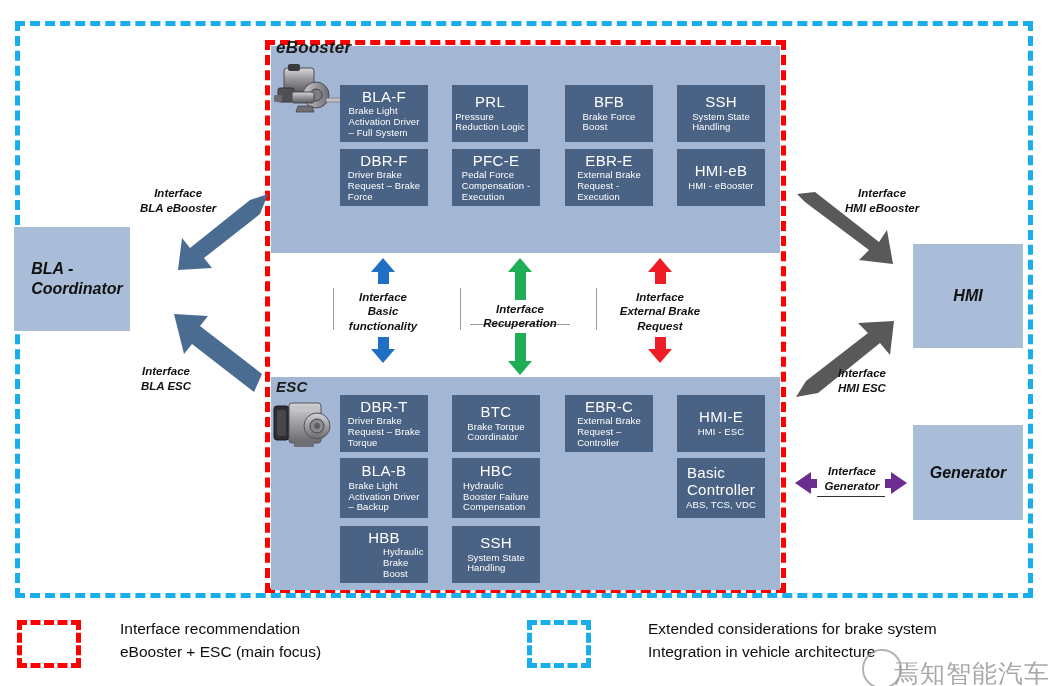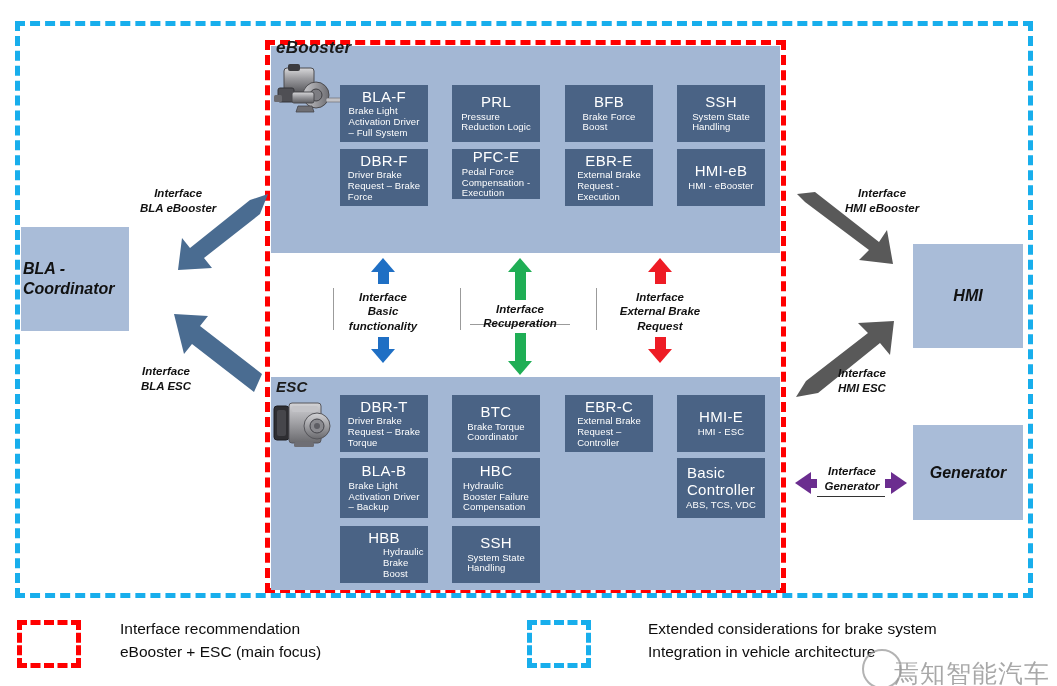--- a/index.html
+++ b/index.html
@@ -54,21 +54,21 @@
   .sep{position:absolute;width:1px;background:#9b9b9b;}
   .uline{position:absolute;height:1px;background:#9b9b9b;}
 
   
   .side-box{
     position:absolute;background:#A9BCD8;
     display:flex;align-items:center;justify-content:center;
     font-style:italic;font-weight:bold;color:#111;font-size:16px;
     text-align:center;line-height:1.25;
   }
-  #bla-box{left:21px;top:227px;width:106px;height:104px;justify-content:flex-start;padding-left:2px;}
+  #bla-box{left:14px;top:227px;width:106px;height:104px;justify-content:center;padding-left:10px;}
   #hmi-box{left:913px;top:244px;width:110px;height:104px;}
   #generator-box{left:913px;top:425px;width:110px;height:95px;}
 
   
   .arrow-svg{position:absolute;overflow:visible;}
 
   .diag-label{
     position:absolute;font-style:italic;font-weight:bold;font-size:11.5px;
     color:#111;line-height:1.3;white-space:nowrap;
   }
@@ -141,21 +141,21 @@
     <rect x="6" y="33" width="8" height="7" rx="1.5" fill="#6a6a6f"></rect>
     <path d="M30 44 L44 44 L46 50 L28 50 Z" fill="#6f6f74" stroke="#45454a" stroke-width="0.8"></path>
   </svg>
 
   <div class="fn" id="eb0" style="left:340px;top:85px;width:88px;height:57px;">
     <div class="code">BLA-F</div>
     <div class="desc" style="white-space: pre-line;">Brake Light
 Activation Driver
 – Full System</div>
   </div>
-  <div class="fn" id="eb1" style="left:452px;top:85px;width:88px;height:57px;">
+  <div class="fn" id="eb1" style="left:452px;top:85px;width:76px;height:57px;">
     <div class="code">PRL</div>
     <div class="desc" style="white-space: pre-line;">Pressure
 Reduction Logic</div>
   </div>
   <div class="fn" id="eb2" style="left:565px;top:85px;width:88px;height:57px;">
     <div class="code">BFB</div>
     <div class="desc" style="white-space: pre-line;">Brake Force
 Boost</div>
   </div>
   <div class="fn" id="eb3" style="left:677px;top:85px;width:88px;height:57px;">
@@ -163,21 +163,21 @@
     <div class="desc" style="white-space: pre-line;">System State
 Handling</div>
   </div>
 
   <div class="fn" id="eb4" style="left:340px;top:149px;width:88px;height:57px;">
     <div class="code">DBR-F</div>
     <div class="desc" style="white-space: pre-line;">Driver Brake
 Request – Brake
 Force</div>
   </div>
-  <div class="fn" id="eb5" style="left:452px;top:149px;width:88px;height:50px;">
+  <div class="fn" id="eb5" style="left:452px;top:149px;width:88px;height:57px;">
     <div class="code">PFC-E</div>
     <div class="desc" style="white-space: pre-line;">Pedal Force
 Compensation -
 Execution</div>
   </div>
   <div class="fn" id="eb6" style="left:565px;top:149px;width:88px;height:57px;">
     <div class="code">EBR-E</div>
     <div class="desc" style="white-space: pre-line;">External Brake
 Request -
 Execution</div>

